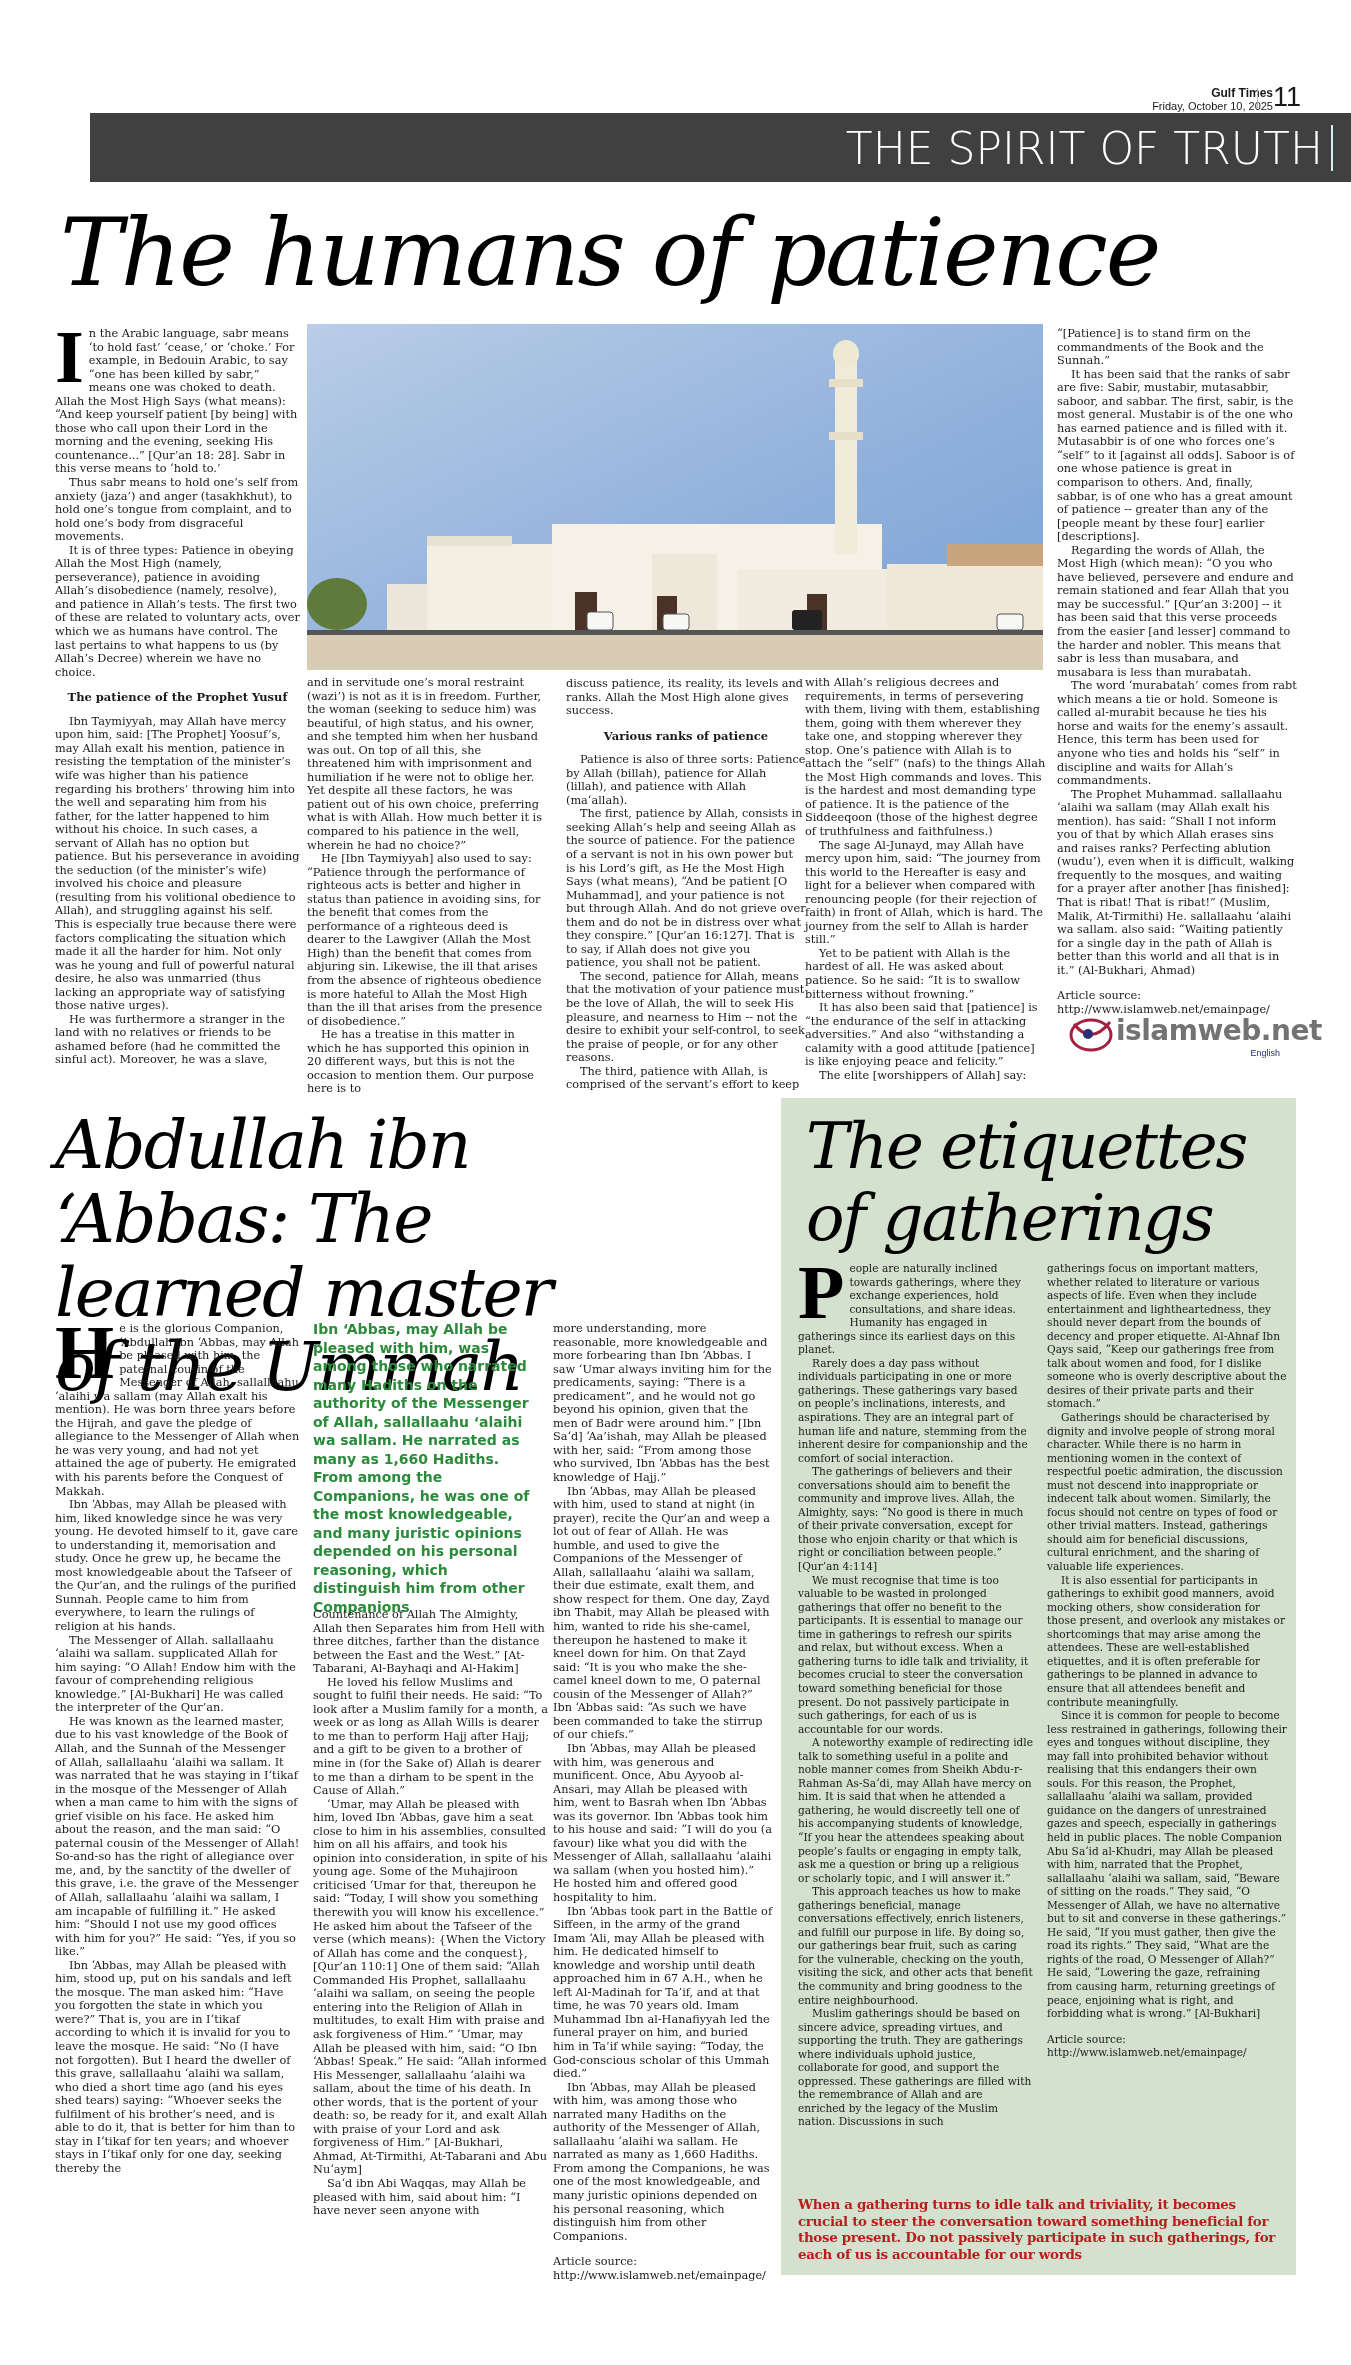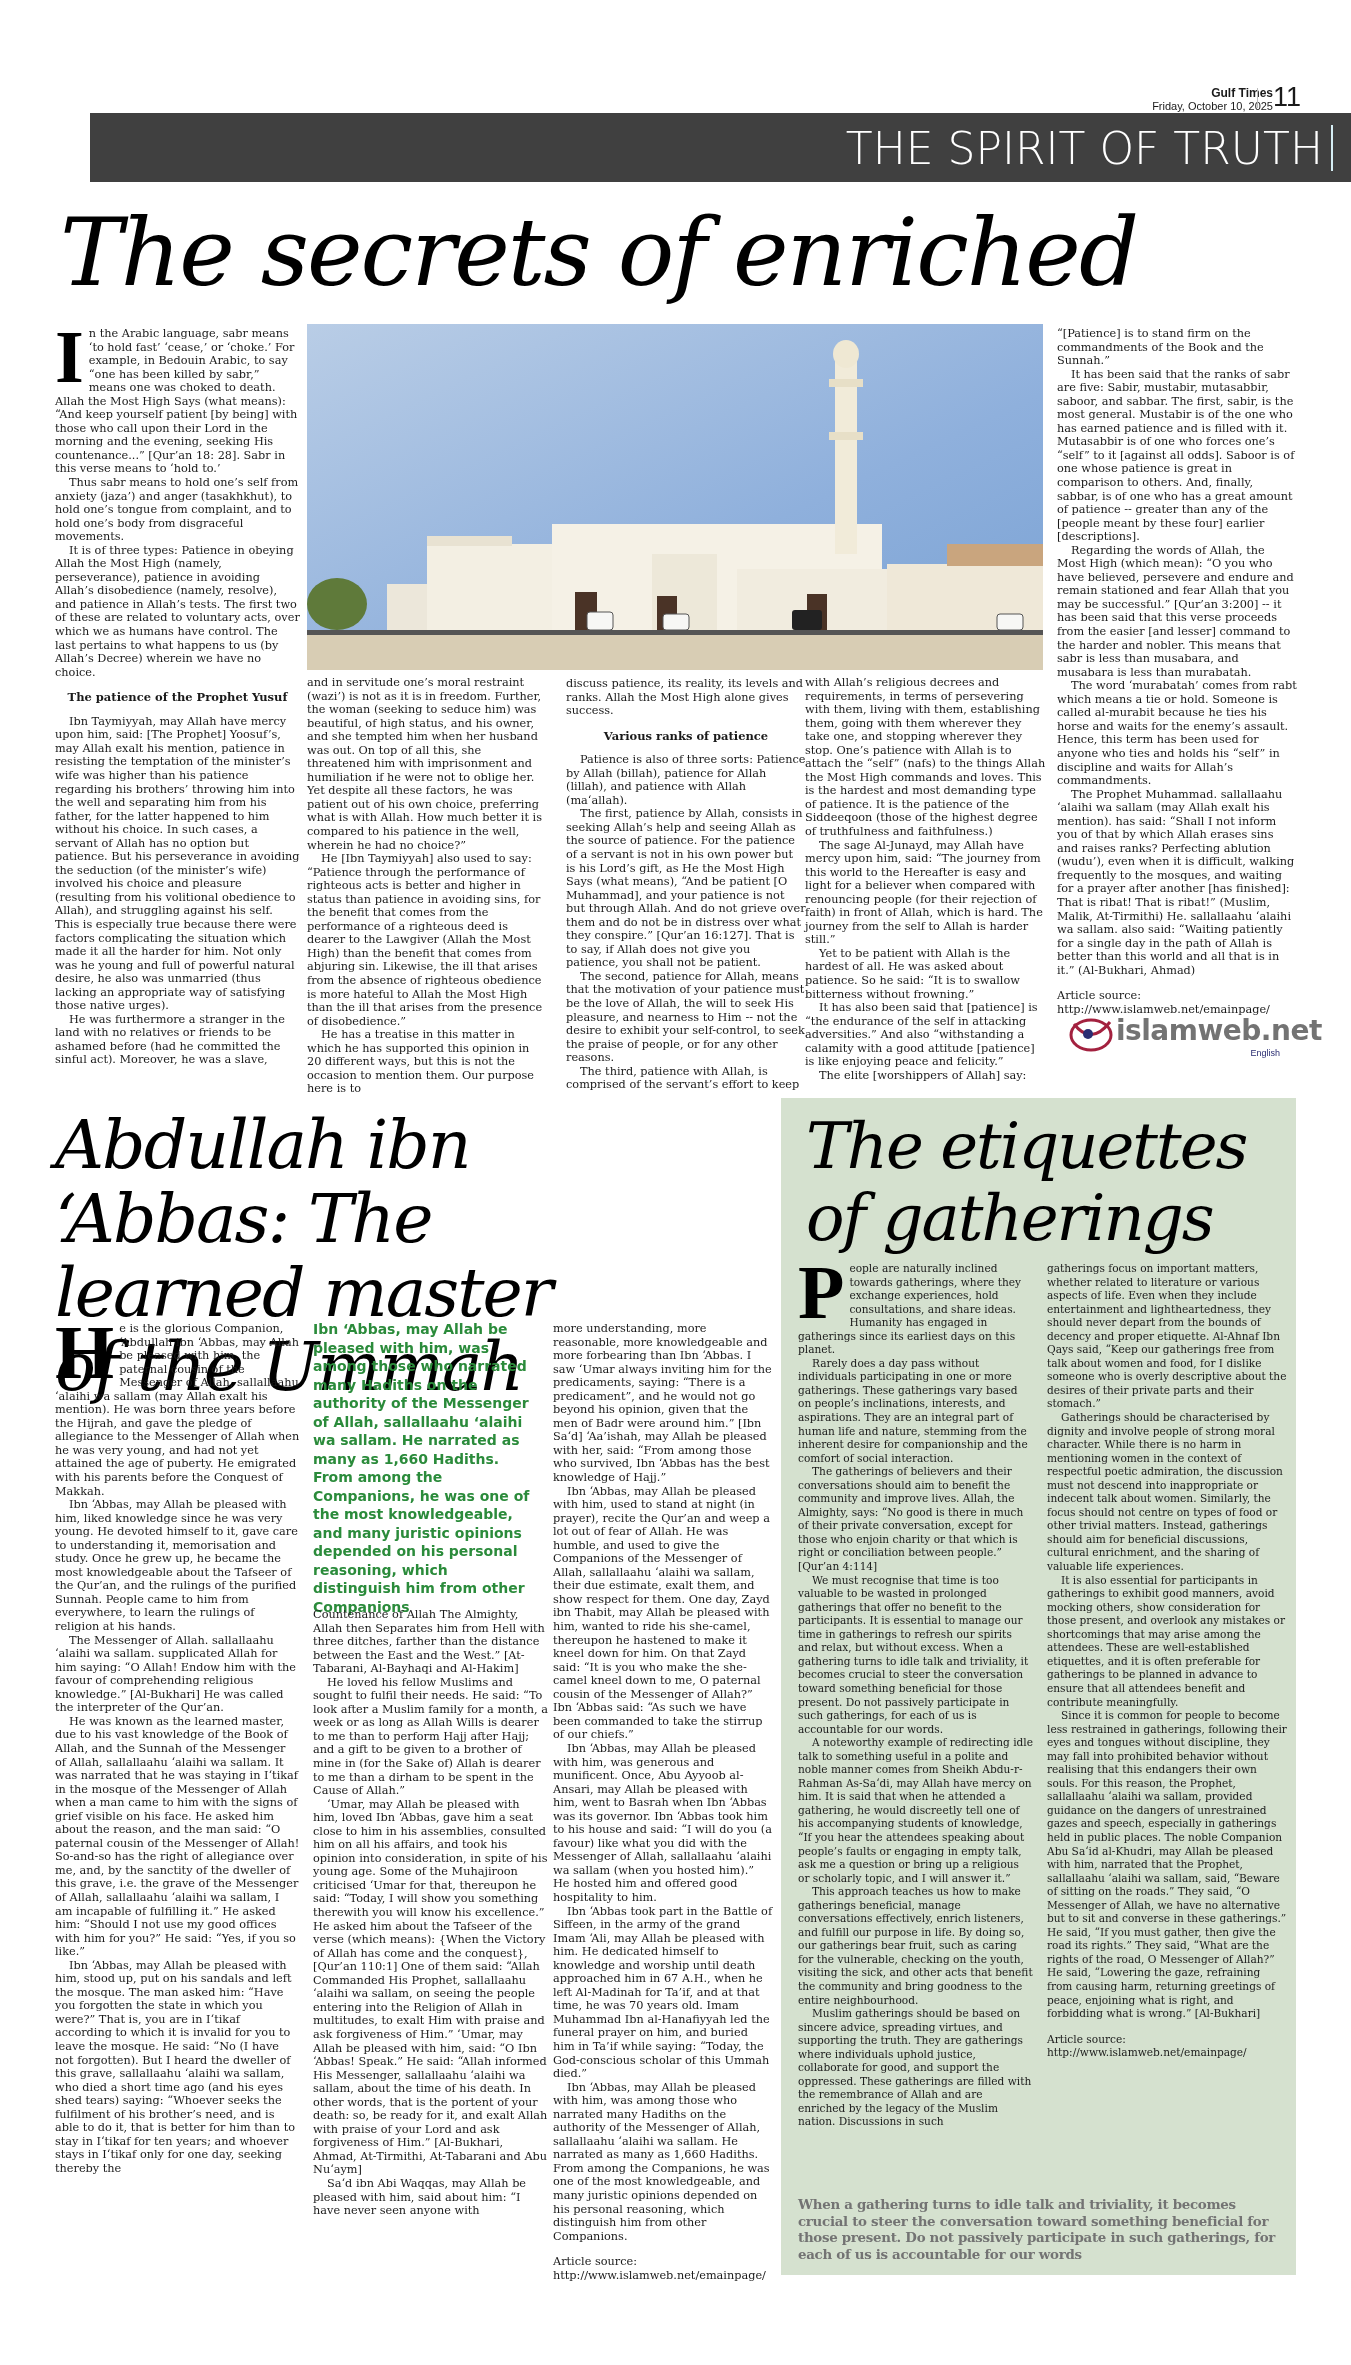--- a/index.html
+++ b/index.html
@@ -23,21 +23,21 @@
   .col p.noindent{text-indent:0;}
   .col p.sub{font-weight:bold;text-indent:0;text-align:center;margin:12px 0 10px;font-size:11.5px;}
   .col p.src{text-indent:0;margin-top:12px;}
   .dropcap{float:left;font-family:"Liberation Serif","DejaVu Serif",serif;font-weight:bold;color:#000;margin:2px 5px 0 0;}
   .dc-I{font-size:74px;line-height:56px;}
   .dc-H{font-size:76px;line-height:56px;}
   .dc-P{font-size:76px;line-height:56px;}
   .photo{left:307px;top:324px;width:736px;height:346px;overflow:hidden;}
   .green-box{left:781px;top:1098px;width:515px;height:1177px;background:#d5e1cf;}
   .pullquote-green{left:313px;top:1320px;width:222px;color:#2b8b3b;font-family:"DejaVu Sans","Liberation Sans",sans-serif;font-weight:bold;font-size:14px;line-height:18.5px;}
-  .pullquote-blue{left:798px;top:2196px;width:490px;color:#737373;font-family:"DejaVu Serif","Liberation Serif",serif;font-weight:bold;font-size:13.4px;line-height:16.5px;letter-spacing:-0.3px;}
+  .pullquote-blue{left:798px;top:2196px;width:490px;color:#b91c1c;font-family:"DejaVu Serif","Liberation Serif",serif;font-weight:bold;font-size:13.4px;line-height:16.5px;letter-spacing:-0.3px;}
   .logo-iw{left:1068px;top:1014px;width:230px;height:44px;}
   .iw-text{position:absolute;left:48px;top:0;font-family:"DejaVu Sans","Liberation Sans",sans-serif;font-weight:bold;font-size:28px;color:#737373;letter-spacing:-0.5px;}
   .iw-sub{position:absolute;right:18px;top:34px;font-family:"Liberation Sans",sans-serif;font-size:9px;color:#2a2d72;}
 </style>
 </head>
 <body>
 
 <div class="abs masthead-paper">
   <div class="paper-name">Gulf Times</div>
   <div class="paper-date">Friday, October 10, 2025</div>
@@ -52,21 +52,21 @@
     <svg width="40" height="34" viewBox="0 0 40 34">
       <line x1="16" y1="4" x2="16" y2="26" stroke="#111" stroke-width="1.2"></line>
       <line x1="26" y1="2" x2="26" y2="26" stroke="#111" stroke-width="1.2"></line>
       <path d="M16 5 L6 24 L16 24 Z" fill="none" stroke="#111" stroke-width="1"></path>
       <path d="M26 3 L18 23 L33 23 Z" fill="none" stroke="#111" stroke-width="1"></path>
       <path d="M3 25 L37 24 L34 30 L8 30 Z" fill="#111"></path>
     </svg>
   </div>
 </div>
 
-<h1 class="abs head head-patience">The secrets of enriched</h1>
+<h1 class="abs head head-patience">The humans of patience</h1>
 
 <div class="abs photo">
   <svg width="736" height="346" viewBox="0 0 736 346" preserveAspectRatio="none">
     <defs>
       <linearGradient id="sky" x1="0" y1="0" x2="1" y2="1">
         <stop offset="0" stop-color="#b9cde6"></stop>
         <stop offset="0.6" stop-color="#8fb0dc"></stop>
         <stop offset="1" stop-color="#7aa2d4"></stop>
       </linearGradient>
     </defs>

